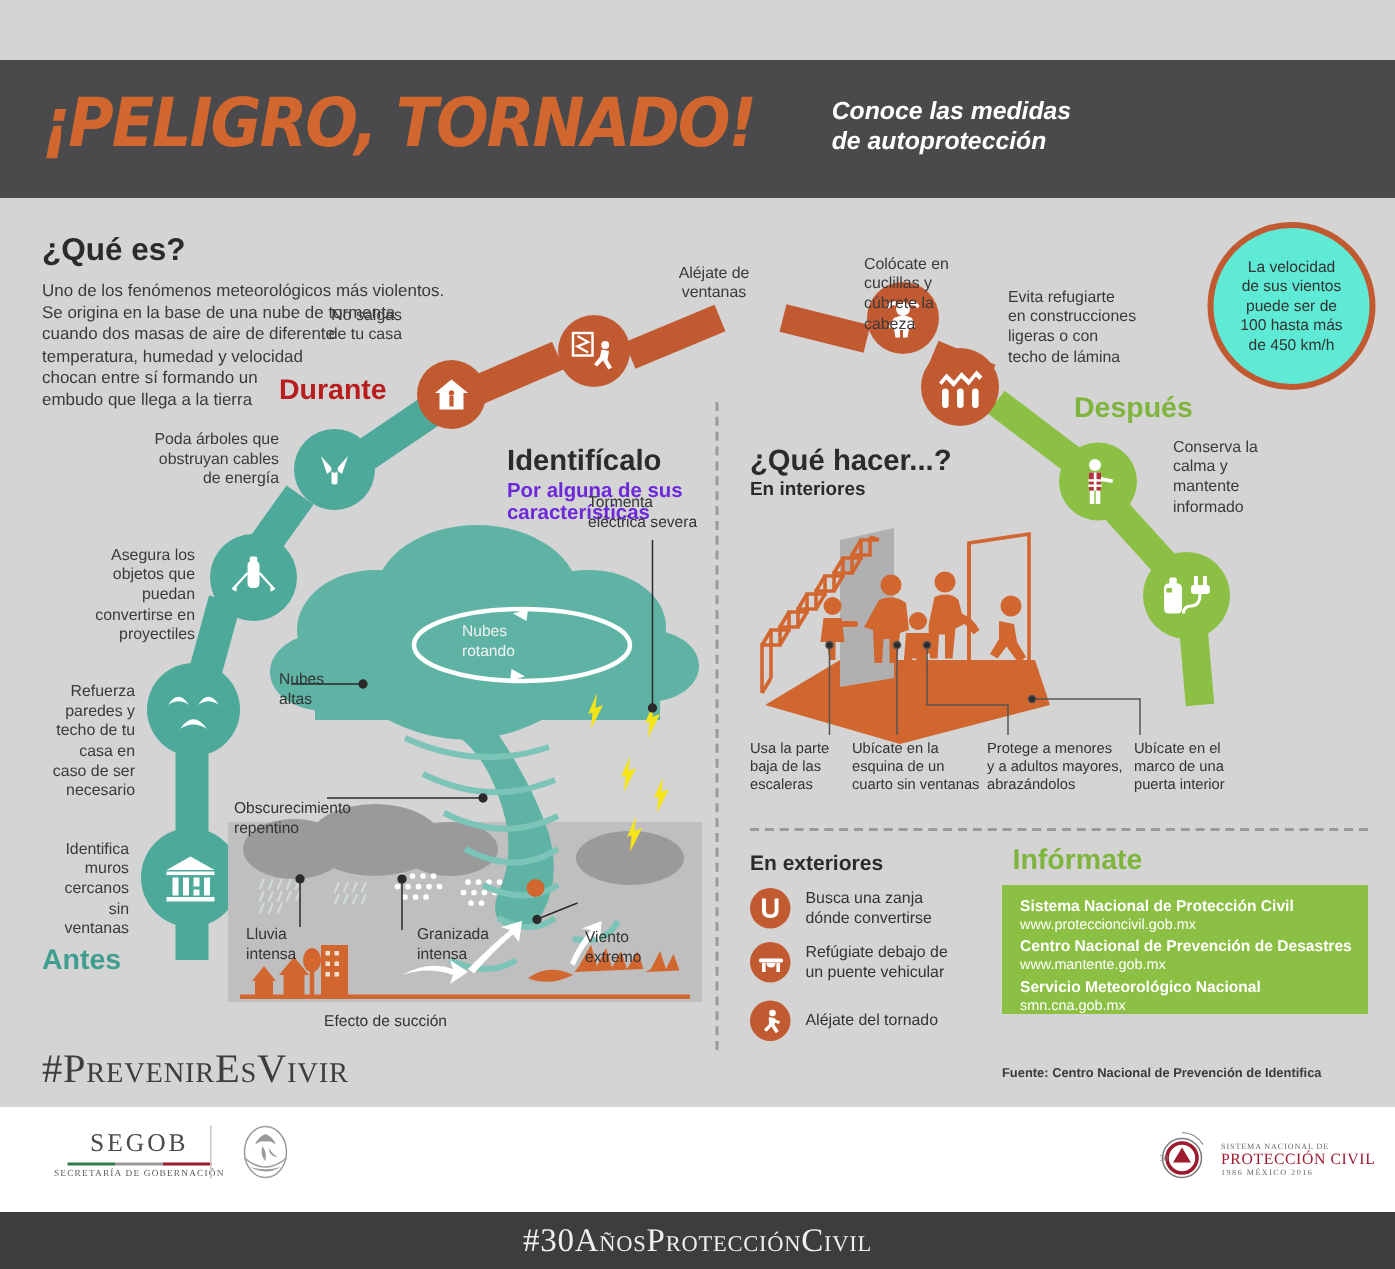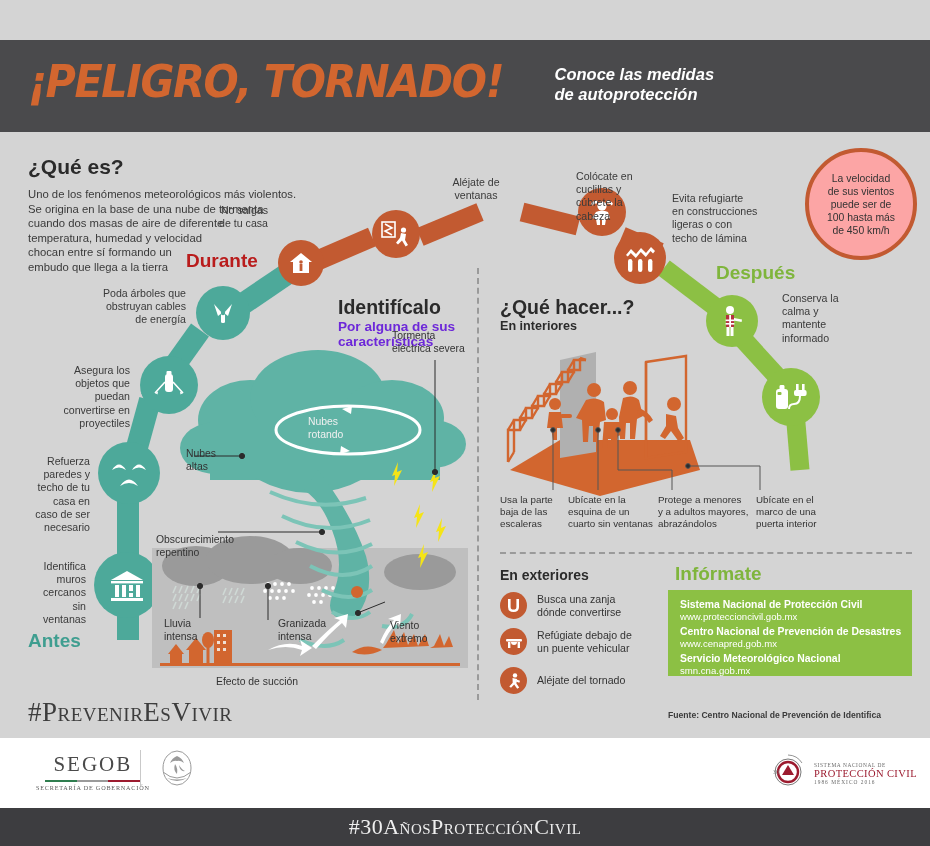--- a/index.html
+++ b/index.html
@@ -37,21 +37,21 @@
   .lab.r{text-align:right;}
   .lab.c{text-align:center;}
 
   .stage{position:absolute;font-weight:bold;font-size:19px;}
   .stage.or{color:#b91c1c;}
   .stage.tl{color:#3f9e90;}
   .stage.gr{color:#7fb53c;}
 
   
   .vel{position:absolute;left:805px;top:148px;width:104px;height:104px;border-radius:50%;
-    border:4px solid #c25a31;background:#fca5a5;display:flex;align-items:center;justify-content:center;}
+    border:4px solid #c25a31;background:#5eead4;display:flex;align-items:center;justify-content:center;}
   .vel span{font-size:10.4px;line-height:13px;color:#333;text-align:center;white-space:pre-line;}
 
   
   .sec-h{position:absolute;font-weight:bold;color:#2b2b2b;}
   .ident-t{left:338px;top:296px;font-size:19.5px;}
   .ident-s{position:absolute;left:338px;top:319px;font-size:13.6px;font-weight:bold;color:#6d28d9;line-height:15px;white-space:pre-line;}
   .hacer-t{left:500px;top:296px;font-size:19.5px;}
   .hacer-s{position:absolute;left:500px;top:319px;font-size:12.6px;font-weight:bold;color:#2b2b2b;}
 
   
@@ -74,21 +74,21 @@
   .inf-n{font-size:10.4px;font-weight:bold;line-height:12px;}
   .inf-u{font-size:9.6px;line-height:12px;}
   .fuente{position:absolute;left:668px;top:710px;font-size:8.6px;font-weight:bold;color:#3a3a3a;}
 
   
   .hash1{position:absolute;left:28px;top:697px;font-family:"Liberation Serif",serif;font-size:27px;color:#3d3d3d;font-variant:small-caps;letter-spacing:.5px;}
 
   
   .wfoot{position:absolute;left:0;top:738px;width:930px;height:70px;background:#fff;}
   .segob{position:absolute;left:36px;top:752px;text-align:center;}
-  .segob-n{font-family:"Liberation Serif",serif;font-size:21px;letter-spacing:2px;color:#4a4a4a;}
+  .segob-n{font-family:"Liberation Serif",serif;font-size:17px;letter-spacing:2px;color:#4a4a4a;}
   .segob-bar{width:96px;height:2px;margin:3px auto 2px;background:linear-gradient(to right,#2f7d4f 0 33%,#9a9a9a 33% 66%,#9c1b2f 66% 100%);}
   .segob-s{font-family:"Liberation Serif",serif;font-size:6.2px;letter-spacing:.8px;color:#5a5a5a;}
   .seal-div{position:absolute;left:140px;top:750px;width:1px;height:36px;background:#c9c9c9;}
   .eagle{position:absolute;left:155px;top:748px;}
   .pc-logo{position:absolute;left:768px;top:752px;display:flex;align-items:center;}
   .pc-txt{margin-left:6px;font-family:"Liberation Serif",serif;color:#6a6a6a;}
   .pc-l1{font-size:5.4px;letter-spacing:.6px;}
   .pc-l2{font-size:10.5px;color:#9c1b2f;letter-spacing:.4px;}
   .pc-l3{font-size:5.4px;letter-spacing:1px;}
 
@@ -588,21 +588,21 @@
   </div>
 
   <div class="inf-h">Infórmate</div>
   <div class="inf-box">
     <div class="inf-item" style="top:9px;">
       <div class="inf-n">Sistema Nacional de Protección Civil</div>
       <div class="inf-u">www.proteccioncivil.gob.mx</div>
     </div>
     <div class="inf-item" style="top:36px;">
       <div class="inf-n">Centro Nacional de Prevención de Desastres</div>
-      <div class="inf-u">www.cenapred.gob.mx</div>
+      <div class="inf-u">www.mantente.gob.mx</div>
     </div>
     <div class="inf-item" style="top:63px;">
       <div class="inf-n">Servicio Meteorológico Nacional</div>
       <div class="inf-u">smn.cna.gob.mx</div>
     </div>
   </div>
   <div class="fuente">Fuente: Centro Nacional de Prevención de Identifica</div>
 
   <div class="hash1">#PrevenirEsVivir</div>
 

